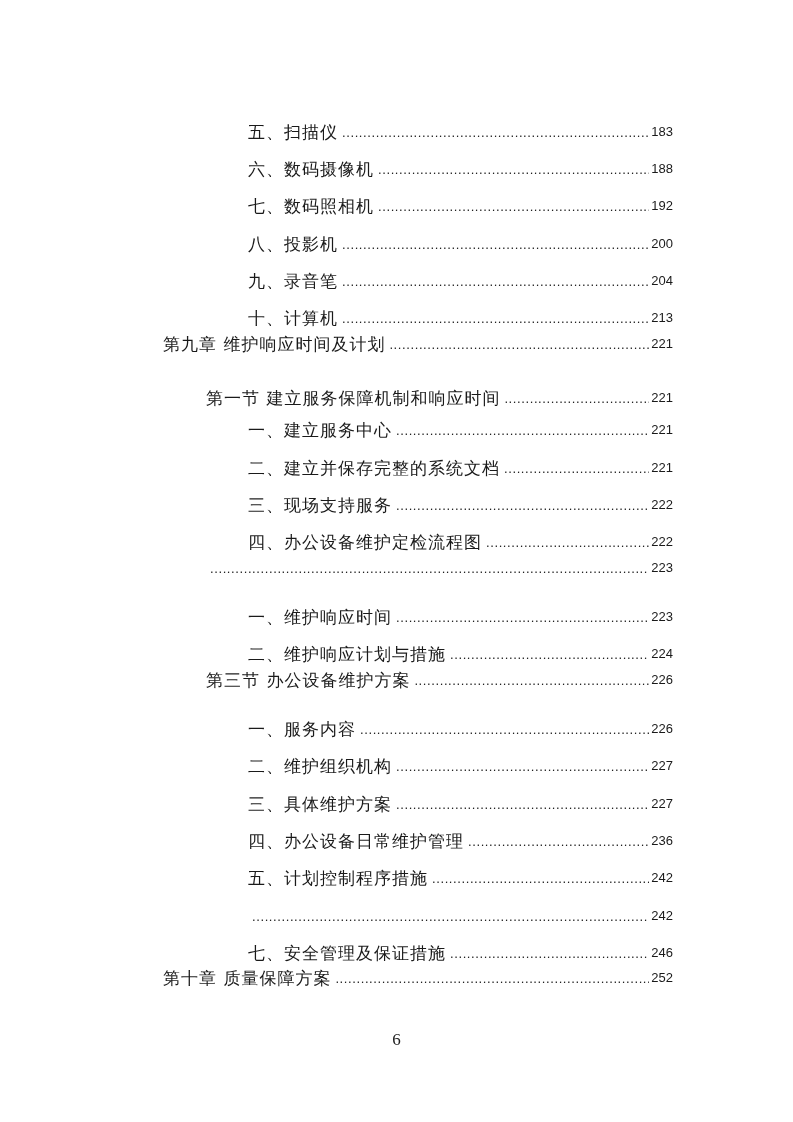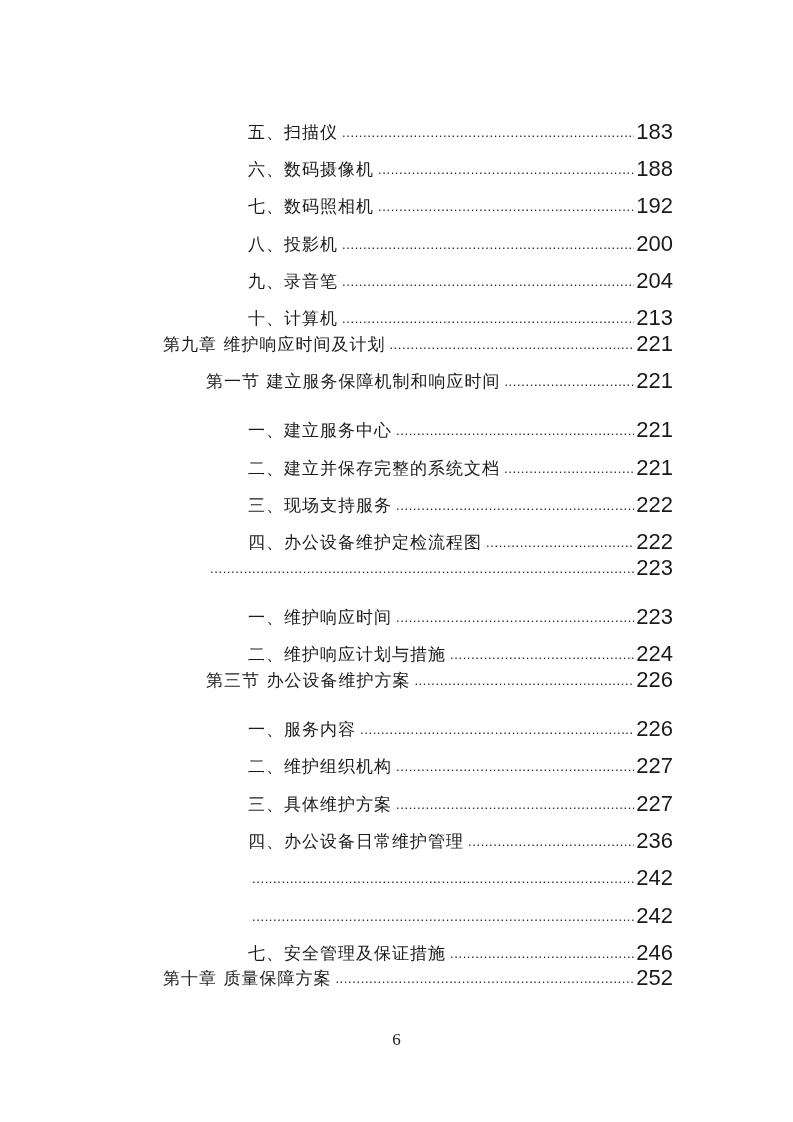--- a/index.html
+++ b/index.html
@@ -8,21 +8,21 @@
   .toc { position:absolute; left:0; top:0; width:793px; }
   .row { position:absolute; right:120px; height:24px; display:flex; align-items:flex-end;
          font-size:17px; line-height:24px; white-space:nowrap; }
   .row.l0 { left:163px; }
   .row.l1 { left:206px; }
   .row.l2 { left:248px;margin-top:12px; }
   .title { flex:0 0 auto; letter-spacing:1px; }
   .dots { flex:1 1 auto; overflow:hidden; margin:0 2px 0 4px; color:#222;
           font-family:"Liberation Sans",sans-serif; font-size:13px; letter-spacing:0.6px; line-height:22px; }
   .dots::before { content:"........................................................................................................................................................................................................"; }
-  .page { flex:0 0 auto; font-family:"Liberation Sans",sans-serif; font-size:22px; }
+  .page { flex:0 0 auto; font-family:"Liberation Sans",sans-serif; font-size:13px; }
   .footer-page { position:absolute; top:1030px; left:0; width:793px; text-align:center;
                  font-family:"Liberation Serif",serif; font-size:17px; color:#222; }
 </style>
 </head>
 <body>
 
 <div class="toc">
   <div class="row l2" style="top:108px">
       <span class="title">五、扫描仪</span>
       <span class="dots"></span>
@@ -51,21 +51,21 @@
   <div class="row l2" style="top:294px">
       <span class="title">十、计算机</span>
       <span class="dots"></span>
       <span class="page">213</span>
     </div>
   <div class="row l0" style="top:332px">
       <span class="title">第九章  维护响应时间及计划</span>
       <span class="dots"></span>
       <span class="page">221</span>
     </div>
-  <div class="row l1" style="top:369px">
+  <div class="row l1" style="top:386px">
       <span class="title">第一节  建立服务保障机制和响应时间</span>
       <span class="dots"></span>
       <span class="page">221</span>
     </div>
   <div class="row l2" style="top:406px">
       <span class="title">一、建立服务中心</span>
       <span class="dots"></span>
       <span class="page">221</span>
     </div>
   <div class="row l2" style="top:444px">
@@ -116,20 +116,21 @@
       <span class="title">三、具体维护方案</span>
       <span class="dots"></span>
       <span class="page">227</span>
     </div>
   <div class="row l2" style="top:817px">
       <span class="title">四、办公设备日常维护管理</span>
       <span class="dots"></span>
       <span class="page">236</span>
     </div>
   <div class="row l2" style="top:854px">
+      <span class="title">五、计划控制程序措施</span>
       <span class="dots"></span>
       <span class="page">242</span>
     </div>
   <div class="row l2" style="top:892px">
       <span class="dots"></span>
       <span class="page">242</span>
     </div>
   <div class="row l2" style="top:929px">
       <span class="title">七、安全管理及保证措施</span>
       <span class="dots"></span>

